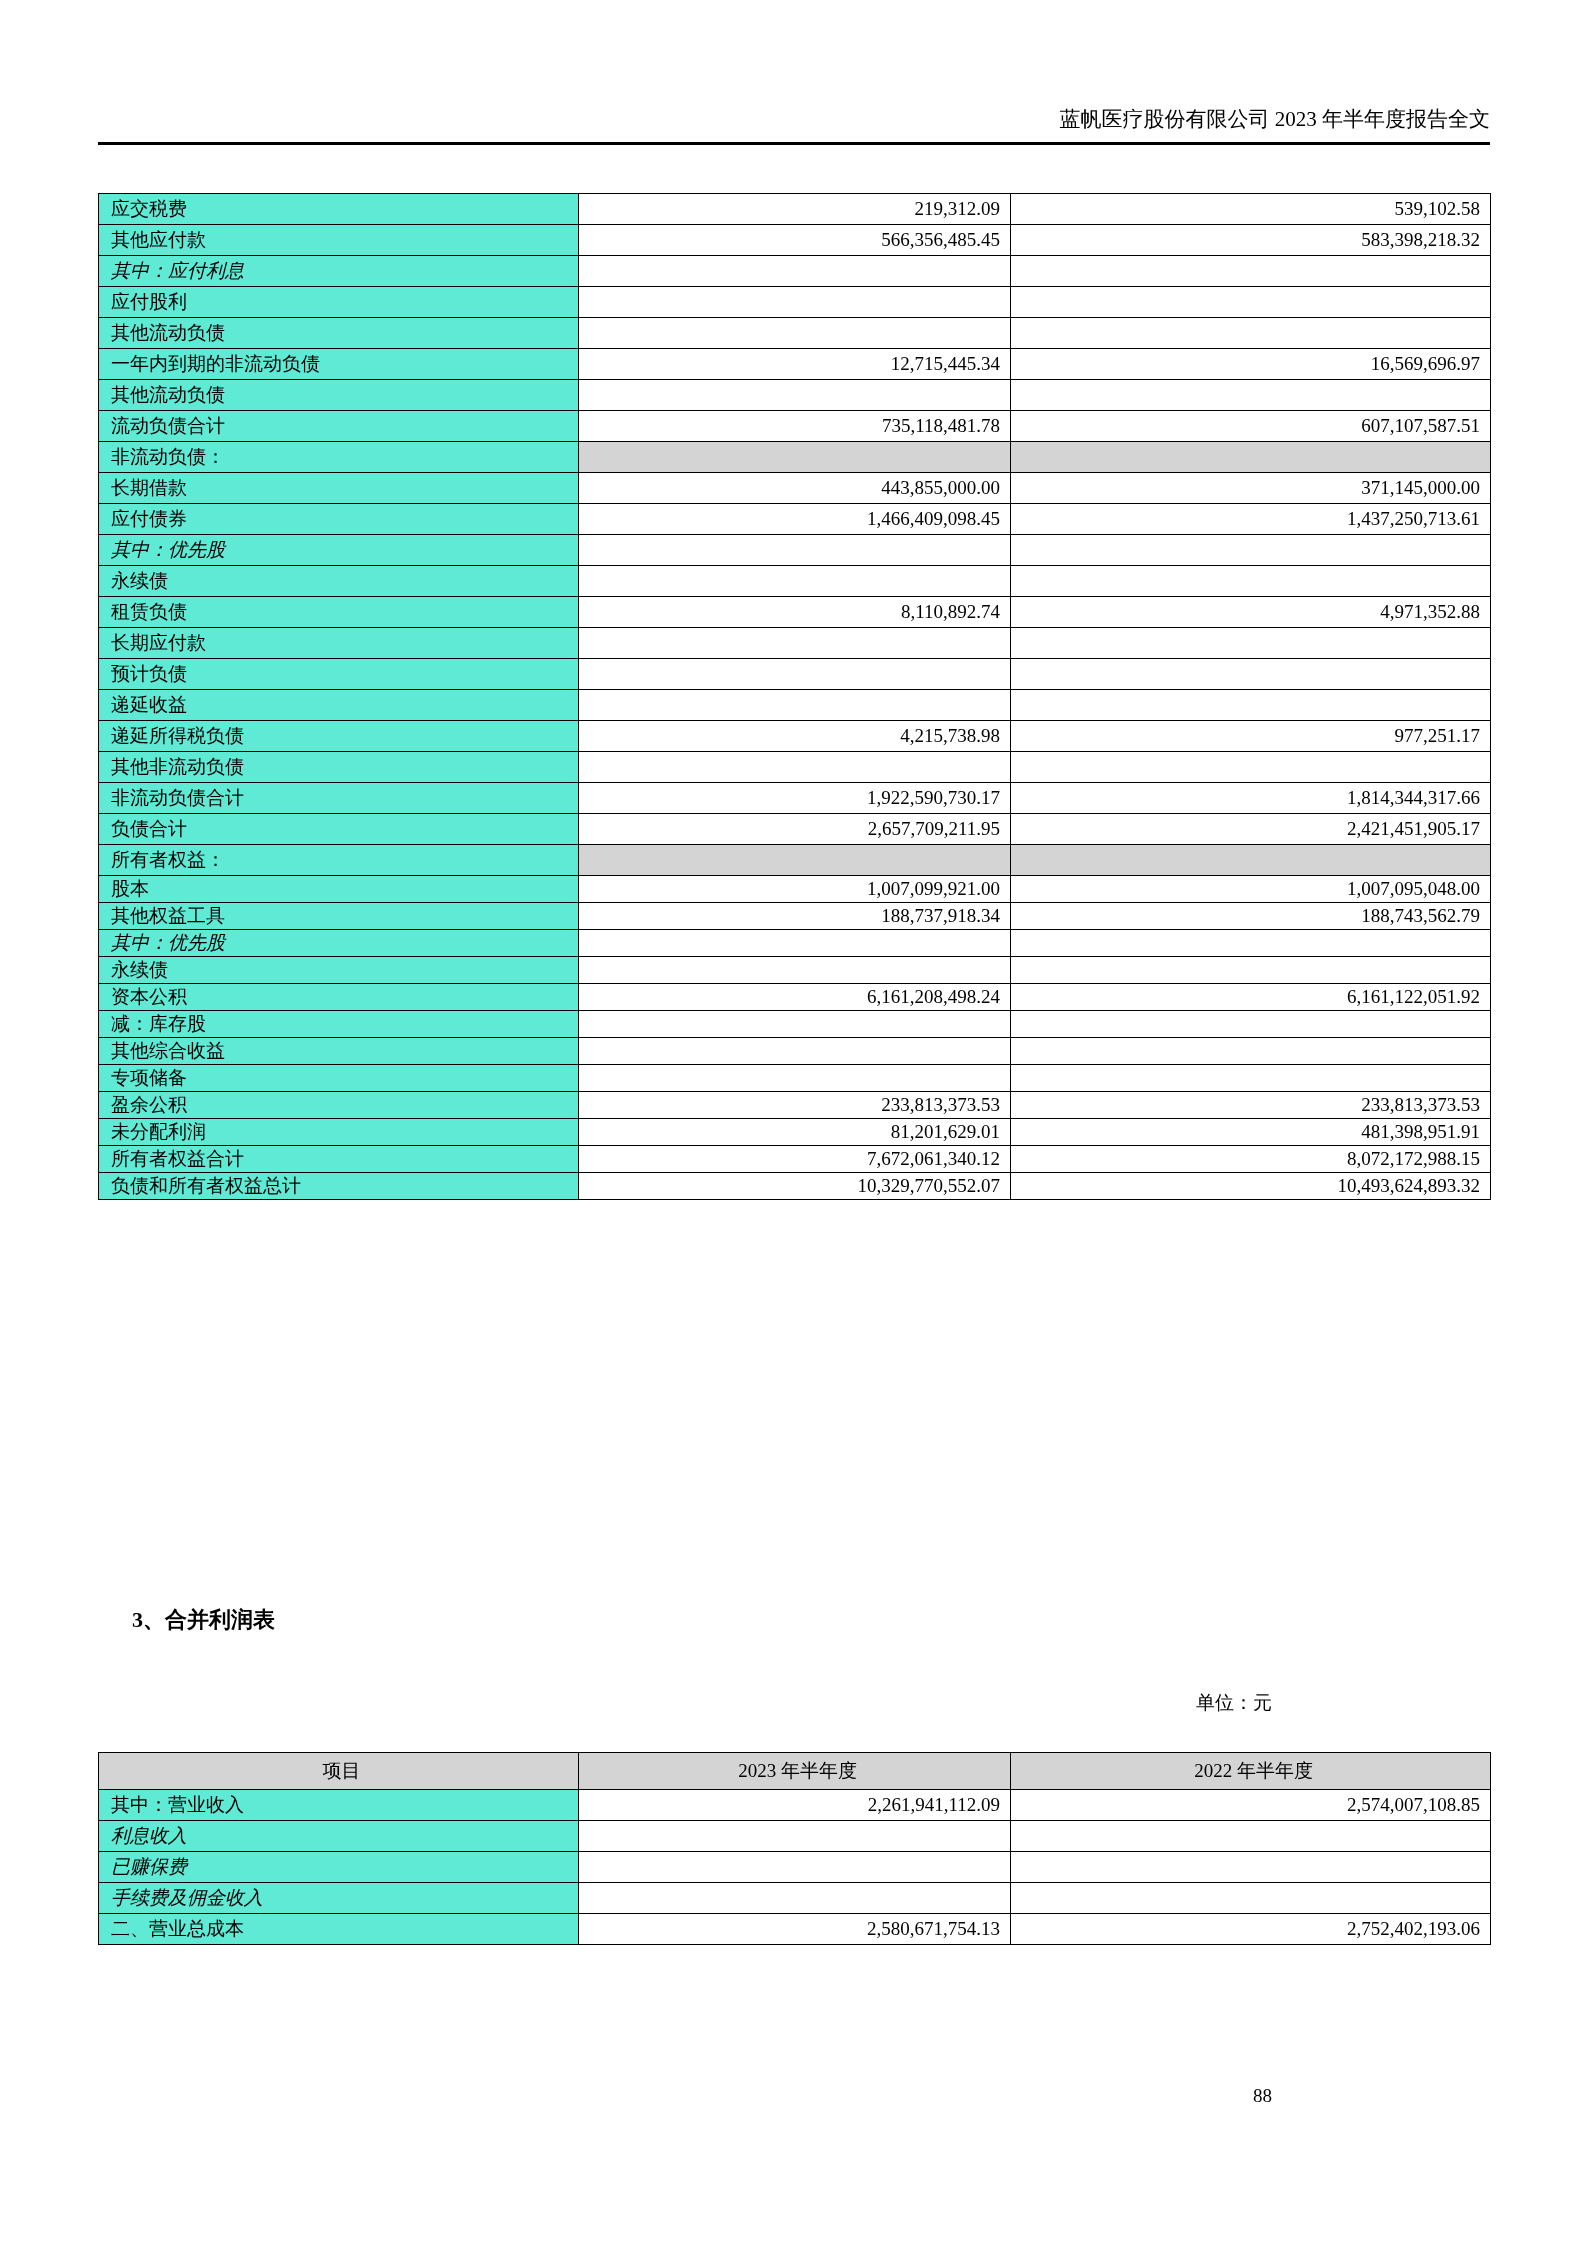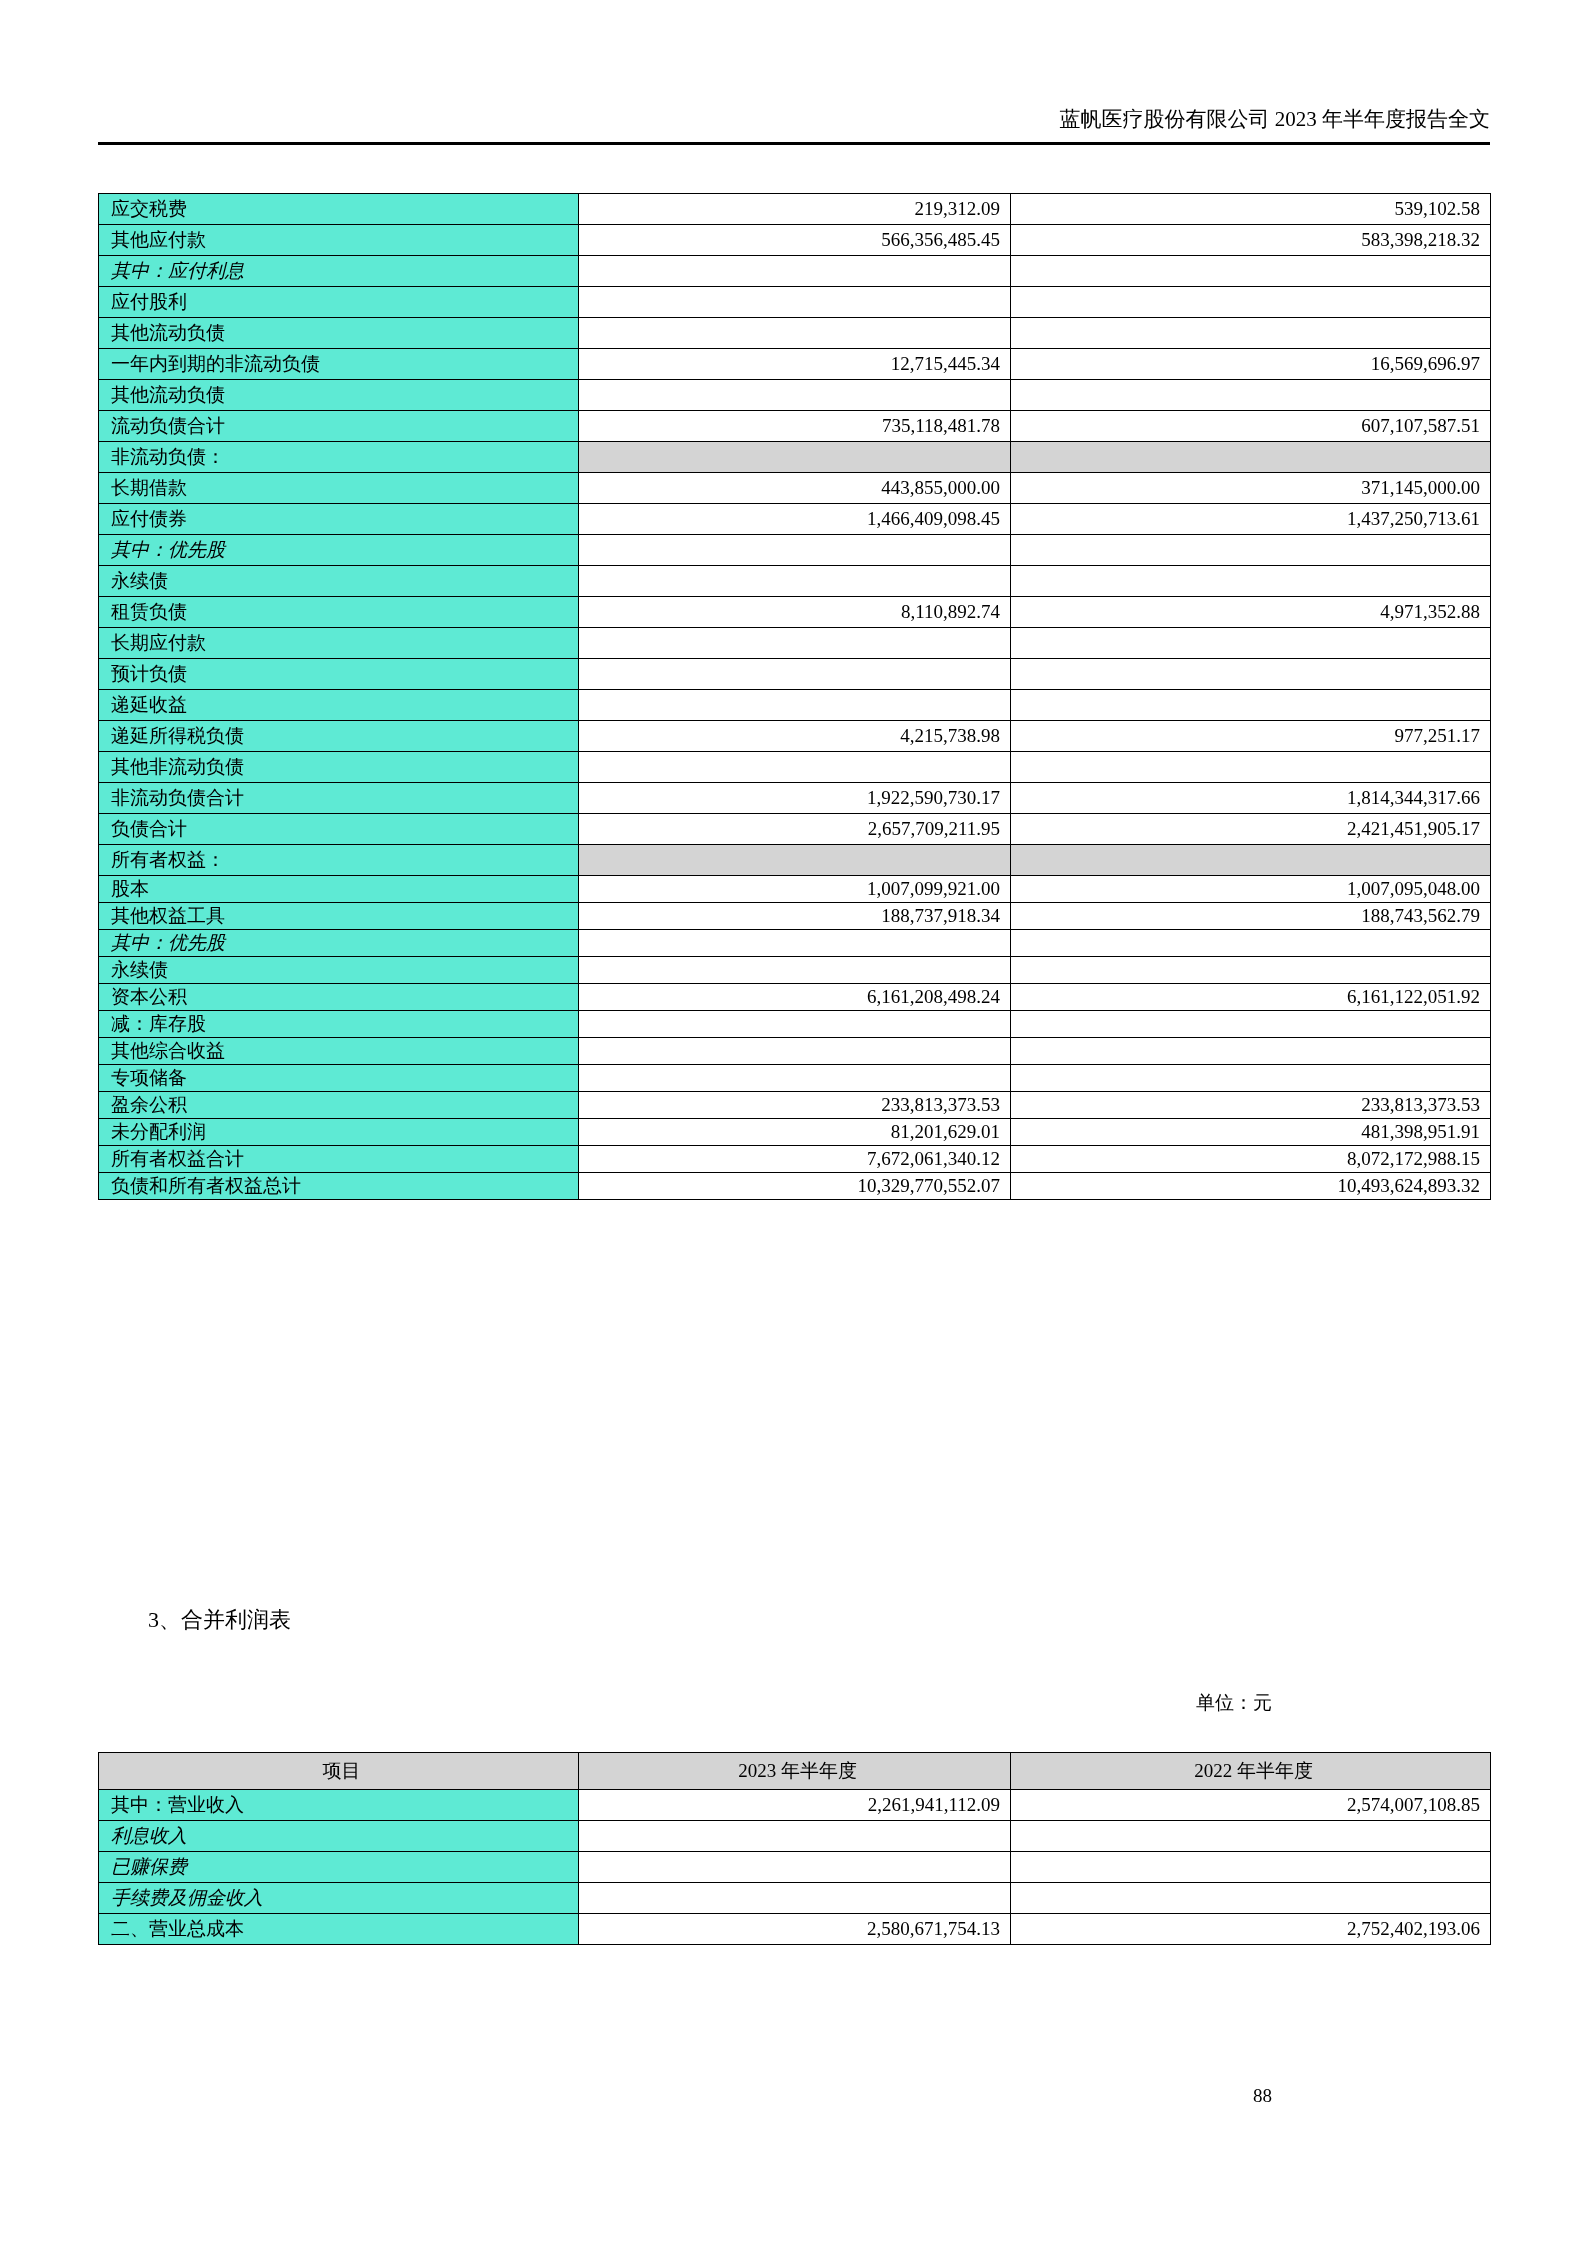--- a/index.html
+++ b/index.html
@@ -70,22 +70,22 @@
     background:#d4d4d4;
     text-align:center;
     height:36px;
     font-size:19px;
     white-space:nowrap;
     padding-left:16px;
   }
 
   
   .sec-head {
-    position:absolute; left:148px;
-    font-size:22px; font-weight:normal;
+    position:absolute; left:132px;
+    font-size:22px; font-weight:bold;
     white-space:nowrap;
     text-align:center;
   }
   .unit-note {
     position:absolute; right:98px;
     font-size:19px;
     white-space:nowrap;
   }
   .page-num {
     position:absolute; right:98px; top:2085px;

